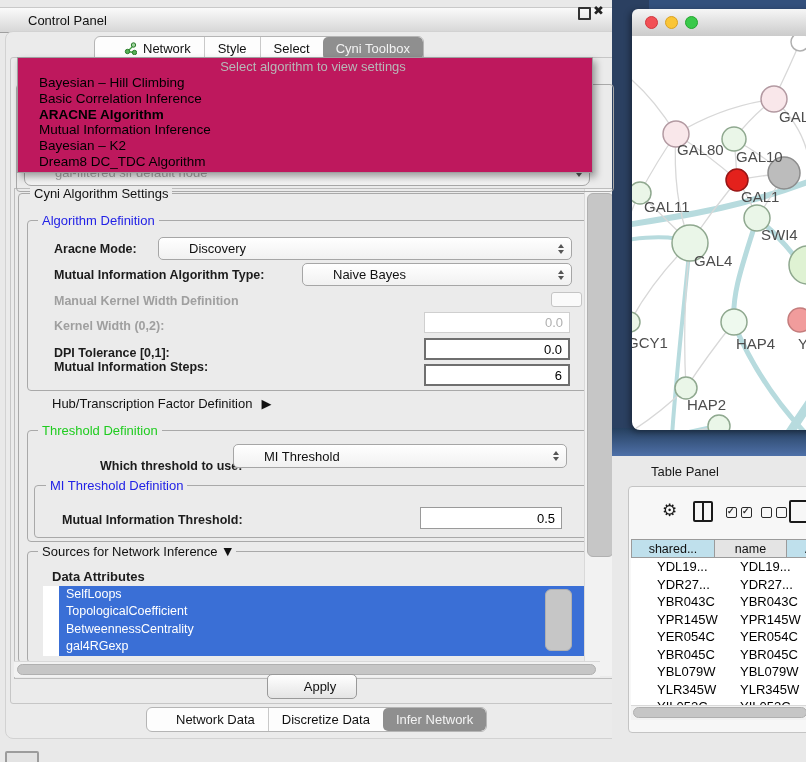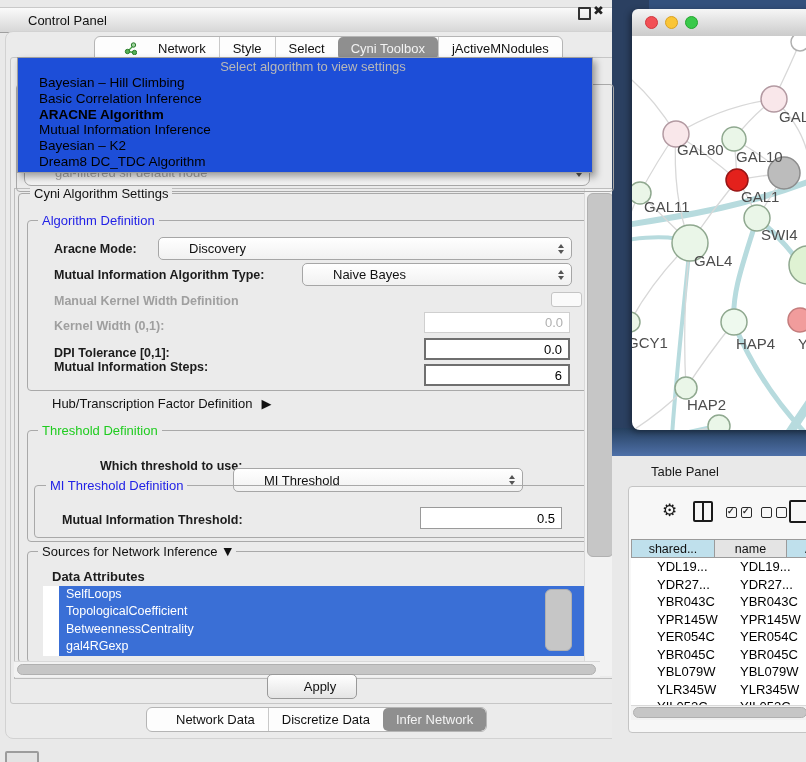--- a/index.html
+++ b/index.html
@@ -13,25 +13,25 @@
     display:flex;align-items:center;}
   .titlebar .t{font-size:13px;color:#111;margin-left:12px;}
   .float-ico{position:absolute;left:578px;top:7px;width:9px;height:9px;border:2px solid #333;border-radius:1px;}
   .close-ico{position:absolute;left:593px;top:3px;font-size:13px;font-weight:bold;color:#222;font-family:"DejaVu Sans",sans-serif;}
   .outerpanel{left:5px;top:31px;width:600px;height:706px;background:#ebebeb;border:1px solid #d2d2d2;border-radius:8px;}
   .innerpanel{left:10px;top:57px;width:592px;height:645px;border:1px solid #c6c6c6;border-radius:3px;background:#ebebeb;}
   
   .tabstrip{display:flex;background:#fdfdfd;border:1px solid #b5b5b5;overflow:hidden;}
   .tabstrip.top{border-radius:6px 6px 0 0;}
   .tabstrip.bot{border-radius:6px;}
-  .tab{padding:0 13px;height:23px;line-height:23px;font-size:13px;color:#111;border-left:1px solid #c9c9c9;display:flex;align-items:center;gap:21px;white-space:nowrap;}
+  .tab{padding:0 13px;height:23px;line-height:23px;font-size:13px;color:#111;border-left:1px solid #c9c9c9;display:flex;align-items:center;gap:6px;white-space:nowrap;}
   .tab:first-child{border-left:none;}
   .tab.sel{background:#8f8f8f;color:#f3f3f3;border-radius:5px;border-left:none;}
   
-  .popup{left:17px;top:57px;width:558px;height:114px;background:#1d4ed8;border:1px solid #9f9f9f;
+  .popup{left:17px;top:57px;width:558px;height:114px;background:#be185d;border:1px solid #9f9f9f;
     box-shadow:3px 4px 7px rgba(0,0,0,.35);z-index:50;}
   .popup .prompt{height:17px;line-height:17px;text-align:center;color:#b8b8b8;font-size:13px;}
   .popup .it{height:15.8px;line-height:15.8px;font-size:13.5px;color:#000;padding-left:5px;white-space:nowrap;}
   .popup .it.sel{font-weight:bold;}
   
   .gbox{border:1px solid #a9a9a9;border-radius:4px;}
   .glabel{position:absolute;background:#ebebeb;padding:0 4px;font-size:13px;color:#111;white-space:nowrap;z-index:3;display:flex;align-items:center;gap:6px;}
   .glabel.blue{color:#2222e6;}
   .glabel.green{color:#1fcc1f;}
   
@@ -122,23 +122,20 @@
     </div>
     <div class="tab">
         <span>Style</span>
       </div>
     <div class="tab">
         <span>Select</span>
       </div>
     <div class="tab sel">
         <span>Cyni Toolbox</span>
       </div>
-    <div class="tab">
-        <span>jActiveMNodules</span>
-      </div>
   </div>
 
   <div class="abs gbox" style="left:16px;top:84px;width:580px;height:106px;z-index:1;"></div>
   <div class="abs combo focus" style="left:300px;top:96px;width:288px;height:31px;z-index:2;">
     <span class="stepper">
         <i class="up"></i>
         <i class="dn"></i>
       </span>
   </div>
   <div class="abs combo" style="left:24px;top:158px;width:566px;height:28px;z-index:2;border-radius:7px;">
@@ -181,21 +178,21 @@
     <span class="ct">Naive Bayes</span>
     <span class="stepper">
         <i class="up"></i>
         <i class="dn"></i>
       </span>
   </div>
 
   <span class="abs lbl dis" style="left:38px;top:294px;">Manual Kernel Width Definition</span>
   <span class="abs checkbox" style="left:551px;top:292px;"></span>
 
-  <span class="abs lbl dis" style="left:38px;top:319px;">Kernel Width (0,1):</span>
+  <span class="abs lbl dis" style="left:38px;top:319px;">Kernel Width (0,2):</span>
   <div class="abs field dis" style="left:424px;top:312px;width:146px;height:21px;">
     <span>0.0</span>
   </div>
 
   <span class="abs lbl" style="left:38px;top:346px;">DPI Tolerance [0,1]:</span>
   <div class="abs field strong" style="left:424px;top:338px;width:146px;height:22px;">
     <span>0.0</span>
   </div>
 
   <span class="abs lbl" style="left:38px;top:360px;">Mutual Information Steps:</span>
@@ -205,21 +202,21 @@
 
   <div class="abs" style="left:36px;top:396px;display:flex;gap:9px;align-items:center;">
     <span class="plain">Hub/Transcription Factor Definition</span>
     <span class="tri" style="font-size:13px;">▶</span>
   </div>
 
   <div class="abs gbox" style="left:27px;top:430px;width:551px;height:110px;"></div>
   <span class="glabel green" style="left:38px;top:423px;">Threshold Definition</span>
 
   <span class="abs lbl" style="left:84px;top:459px;">Which threshold to use:</span>
-  <div class="abs combo" style="left:233px;top:468px;width:290px;height:24px;">
+  <div class="abs combo" style="left:233px;top:444px;width:334px;height:24px;">
     <span class="ct">MI Threshold</span>
     <span class="stepper">
         <i class="up"></i>
         <i class="dn"></i>
       </span>
   </div>
 
   <div class="abs gbox" style="left:34px;top:485px;width:538px;height:51px;"></div>
   <span class="glabel blue" style="left:46px;top:478px;">MI Threshold Definition</span>
   <span class="abs lbl" style="left:46px;top:513px;">Mutual Information Threshold:</span>

